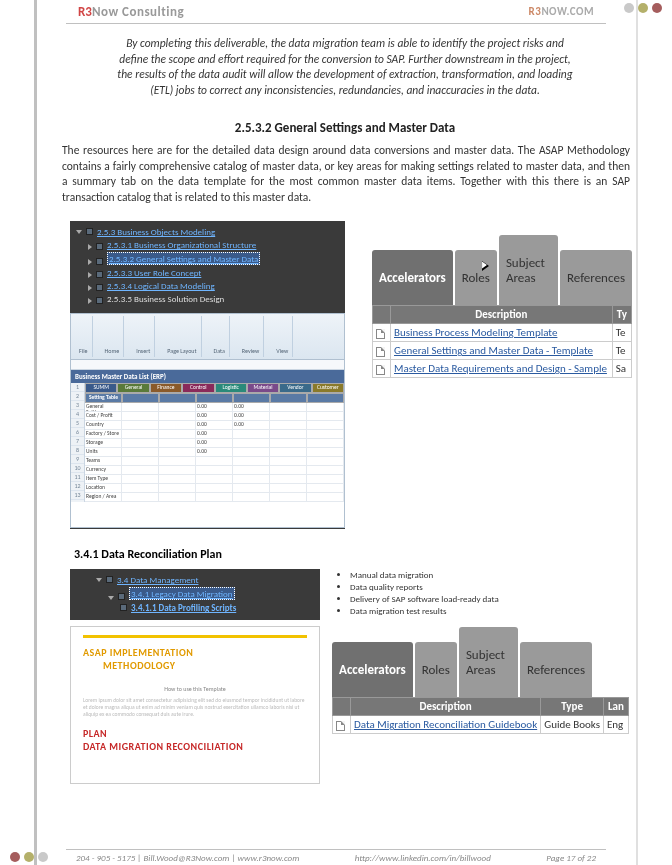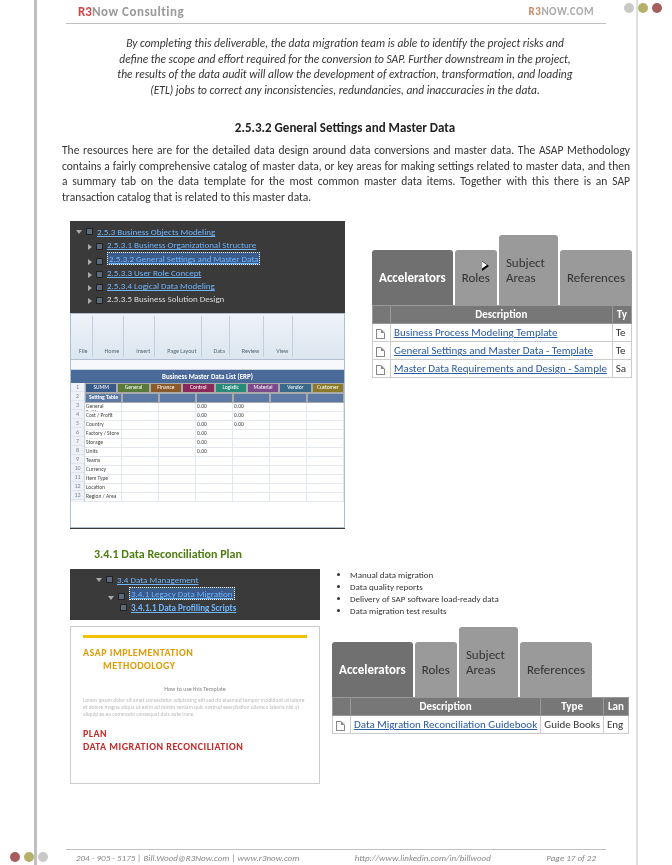--- a/index.html
+++ b/index.html
@@ -241,21 +241,21 @@
     padding:2px 4px;
     color:#567;
   }
   .excel .ribbon .grp{
     border-right:1px solid #c0d0e0;
     padding:2px 4px;
     display:flex;flex-direction:column;justify-content:flex-end;
   }
   .excel .title-row{
     background:#4a6a9a;color:#fff;font-weight:bold;
-    padding:2px 4px; font-size:7px; display:flex;justify-content:center;
+    padding:2px 4px; font-size:7px; display:flex;justify-content:flex-start;
   }
   .excel .sheet{
     display:flex;
   }
   .excel .rownums{
     width:14px;background:#eef2f6;border-right:1px solid #cbd6e2;
   }
   .excel .rownums div{height:9px;border-bottom:1px solid #dde5ee;text-align:center;color:#789;}
   .excel .grid{
     flex:1;
@@ -267,22 +267,22 @@
     flex:1;border:1px solid #aaa;font-size:5.5px;padding:0 1px;
     overflow:hidden;text-align:center;color:#fff;
   }
   .excel .grid .hrow{
     background:#5a7aa5;color:#fff;font-weight:bold;
   }
   .excel .grid .drow{height:9px;display:flex;}
   .excel .grid .drow div{flex:1;border-bottom:1px solid #e4e9ef;border-right:1px solid #e4e9ef;font-size:5.5px;overflow:hidden;padding:0 1px;}
   
   .h3 {
-    font-weight:bold;font-size:12px;color:#4d7c0f;
-    margin: 4px 0 8px 36px;
+    font-weight:bold;font-size:12px;color:#000000;
+    margin: 4px 0 8px 16px;
   }
   .row2{
     display:flex;gap:10px;margin-left:12px;
   }
   .bullets{
     width:245px;font-size:9px;color:#333;
     padding-left:18px;
   }
   .bullets li{margin-bottom:1px;}
   .docthumb{

